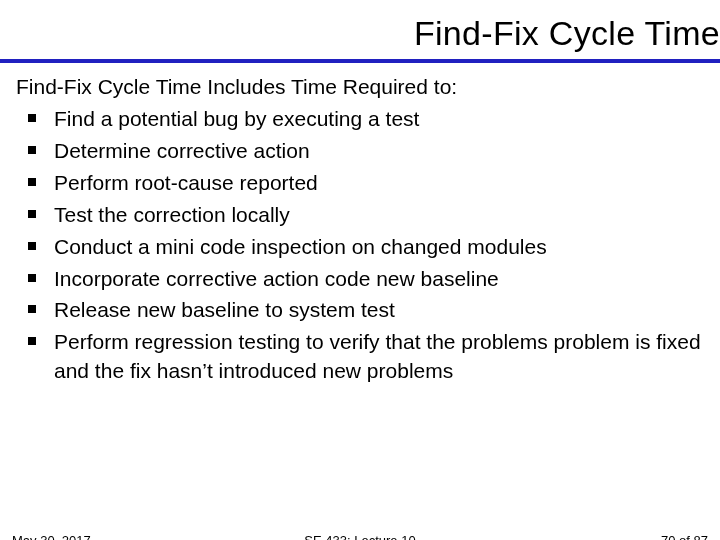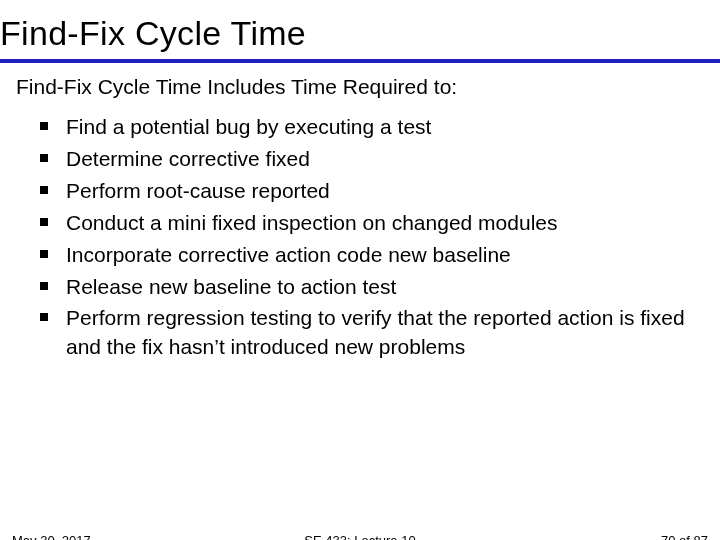--- a/index.html
+++ b/index.html
@@ -11,21 +11,21 @@
     font-family: Arial, Helvetica, sans-serif;
     overflow: hidden;
   }
   .slide {
     width: 720px;
     height: 540px;
     position: relative;
     box-sizing: border-box;
   }
   .title {
-    text-align: left;
+    text-align: right;
     font-size: 34px;
     font-weight: 400;
     color: #000;
     margin: 14px 0 6px 0;
     letter-spacing: 0.3px;
   }
   .rule {
     height: 4px;
     background: #2020c0;
     margin: 0 0 10px 0;
@@ -34,21 +34,21 @@
     padding: 0 16px 0 16px;
     font-size: 21px;
     line-height: 1.35;
     color: #000;
   }
   .intro {
     margin: 6px 0 4px 0;
   }
   ul.bullets {
     list-style: none;
-    margin: 12px;
+    margin: 0;
     padding: 0 0 0 12px;
   }
   ul.bullets li {
     position: relative;
     padding-left: 26px;
     margin: 3px 0 3.5px 0;
   }
   ul.bullets li .sq {
     position: absolute;
     left: 0;
@@ -90,27 +90,27 @@
 
   <div class="title">Find-Fix Cycle Time</div>
   <div class="rule"></div>
 
   <div class="content">
     <div class="intro">Find-Fix Cycle Time Includes Time Required to:</div>
     <ul class="bullets">
       <li><span class="sq"></span><span>Find a potential bug by executing a test</span></li>
       <li><span class="sq"></span></li>
       <li><span class="sq"></span></li>
-      <li><span class="sq"></span><span>Determine corrective fixed</span></li>
+      <li><span class="sq"></span><span>Determine corrective action</span></li>
       <li><span class="sq"></span><span>Perform root-cause reported</span></li>
-      <li><span class="sq"></span></li>
-      <li><span class="sq"></span><span>Conduct a mini fixed inspection on changed modules</span></li>
+      <li><span class="sq"></span><span>Test the correction locally</span></li>
+      <li><span class="sq"></span><span>Conduct a mini code inspection on changed modules</span></li>
       <li><span class="sq"></span><span>Incorporate corrective action code new baseline</span></li>
-      <li><span class="sq"></span><span>Release new baseline to action test</span></li>
-      <li><span class="sq"></span><span>Perform regression testing to verify that the reported action is fixed and the fix hasn’t introduced new problems</span></li>
+      <li><span class="sq"></span><span>Release new baseline to system test</span></li>
+      <li><span class="sq"></span><span>Perform regression testing to verify that the problems problem is fixed and the fix hasn’t introduced new problems</span></li>
     </ul>
   </div>
 
   <div class="footer">
     <div class="fl">May 30, 2017</div>
     <div class="fc">SE 433: Lecture 10</div>
     <div class="fr">
       <span>70</span><span> of </span><span>87</span>
     </div>
   </div>

